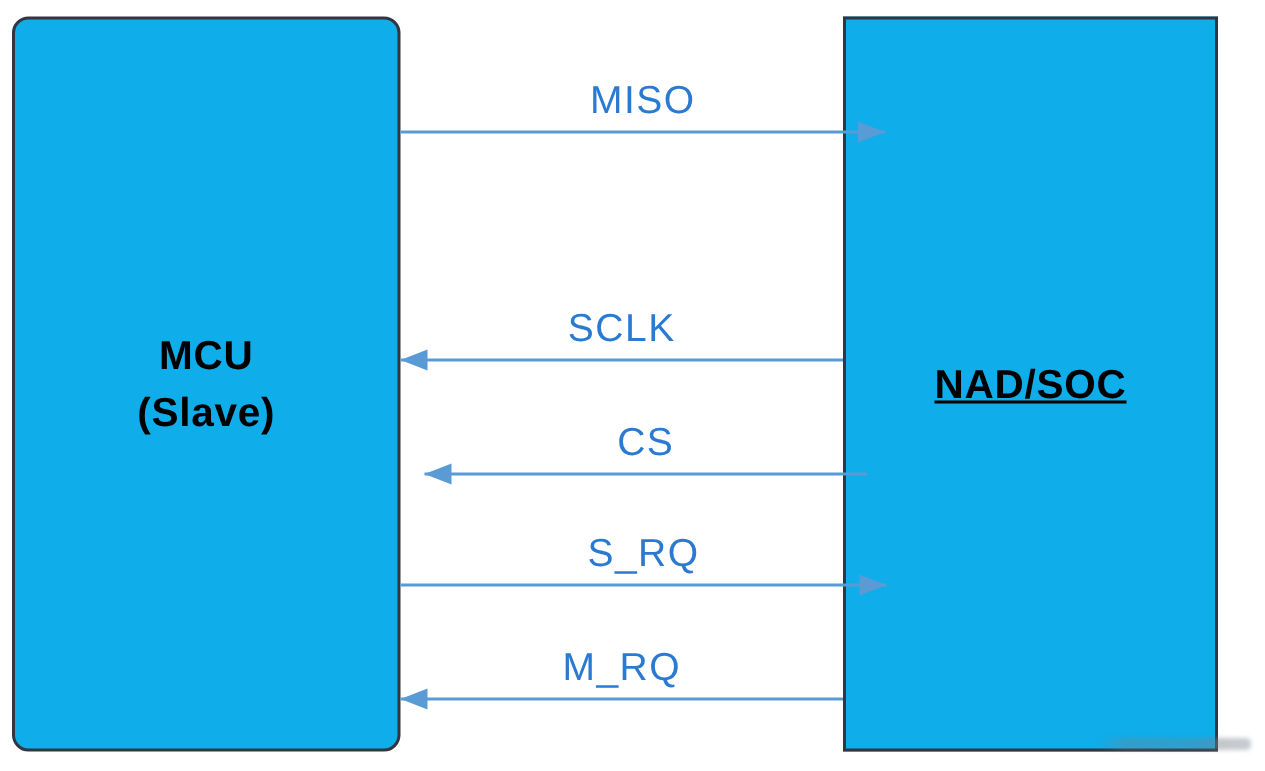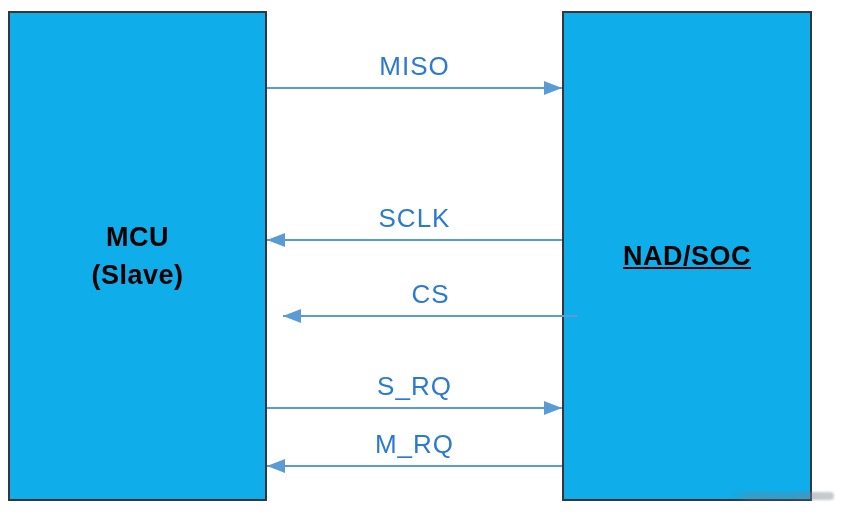--- a/index.html
+++ b/index.html
@@ -18,21 +18,21 @@
     top: 11px;
     height: 490px;
     background: #0fade9;
     border: 2px solid #33363f;
     box-sizing: border-box;
     display: flex;
     flex-direction: column;
     align-items: center;
     justify-content: center;
   }
-  #left-box  { left: 8px;   width: 259px; }
+  #left-box  { left: 8px;   width: 259px; border-radius: 11px; }
   #right-box { left: 562px; width: 250px; text-decoration: underline; }
   .box .box-title,
   .box .box-subtitle {
     color: #000000;
     font-weight: bold;
     font-size: 27px;
     line-height: 38px;
     letter-spacing: 0.5px;
     text-align: center;
   }
@@ -72,25 +72,25 @@
   .signal.dir-right .arrowhead {
     right: 0;
     border-left: 18px solid #5b9bd5;
   }
   .signal.dir-left .arrowhead {
     left: 0;
     border-right: 18px solid #5b9bd5;
   }
 
   
-  #sig-0 { top: 51px; }
+  #sig-0 { top: 51px; padding-left: 28px; }
   #sig-1 { top: 127px; }
   #sig-2 { top: 203px; }
   #sig-3 { top: 279px; margin-left: 16px; }
-  #sig-4 { top: 371px; }
+  #sig-4 { top: 353px; padding-left: 29px; }
   #sig-5 { top: 429px; }
 
   
   #watermark {
     position: absolute;
     left: 732px;
     top: 492px;
     width: 102px;
     height: 8px;
     background: linear-gradient(90deg,

